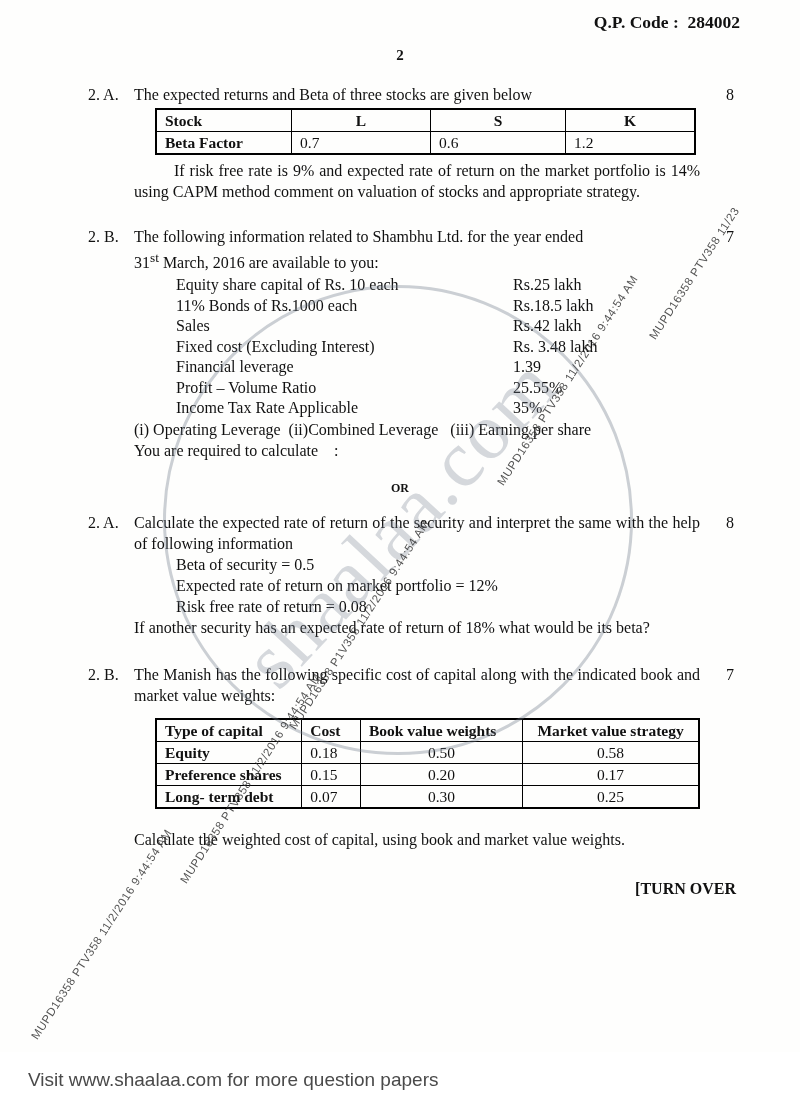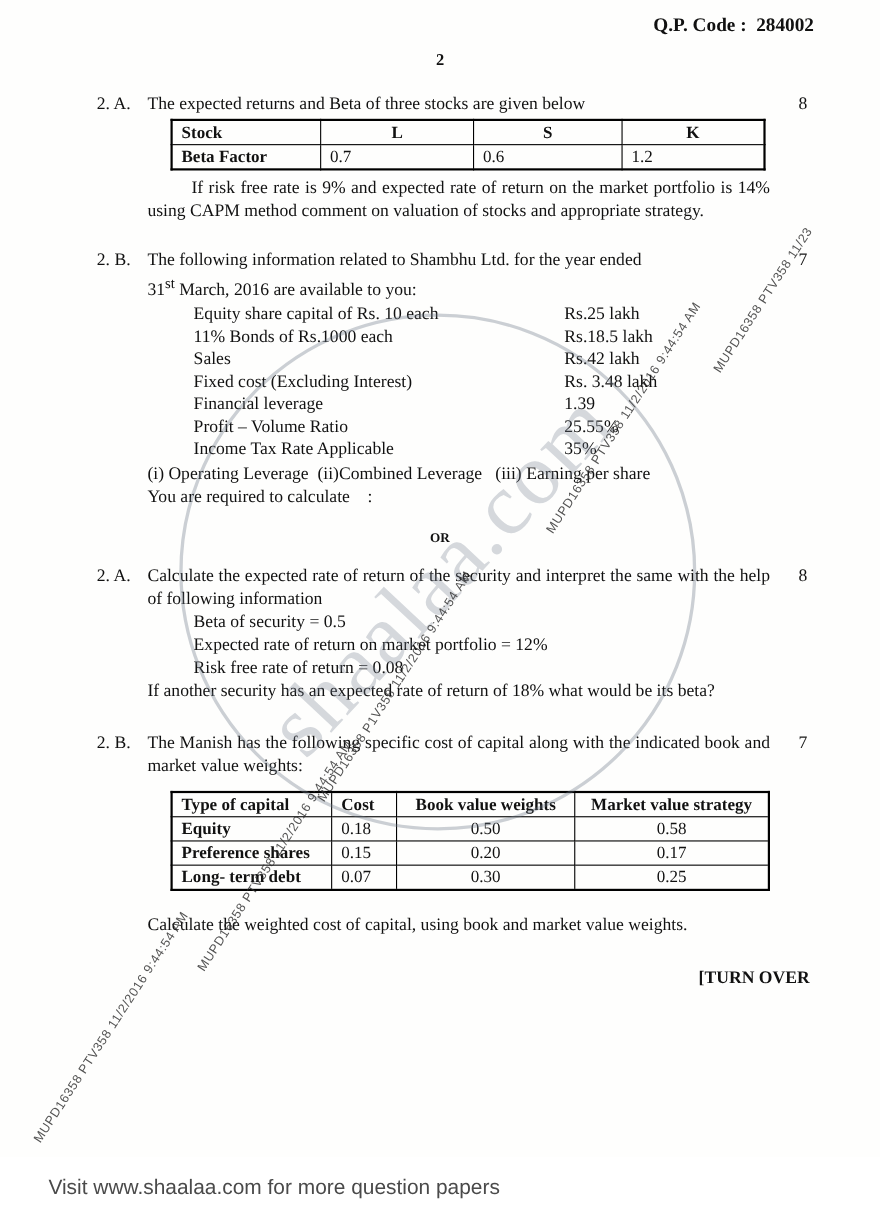--- a/index.html
+++ b/index.html
@@ -54,33 +54,33 @@
   
   table.t { border-collapse:collapse; border:2px solid #000;margin-left:21px; }
   .t th,.t td { border:1.5px solid #000; padding:1px 8px; font-size:15.5px; line-height:19px; }
   .t1 { margin:3px 0 5px 37px;border-radius:25px; }
   .t1 th { font-weight:bold; }
   .t1 .w1{ width:118px; text-align:left; } .t1 .w2{ width:122px; } .t1 .w3{ width:118px; } .t1 .w4{ width:112px; }
   .t1 th.ctr { text-align:center; }
   .t1 .rowhead { font-weight:bold; }
   .t2 { margin:12px 0 0 10px; }
   .t2 th { font-weight:bold; text-align:left; }
-  .t2 .v1{ width:130px; } .t2 .v2{ width:42px; } .t2 .v3{ width:148px; text-align:center; } .t2 .v4{ width:162px; text-align:center; }
+  .t2 .v1{ width:130px; } .t2 .v2{ width:42px; } .t2 .v3{ width:148px; text-align:left; } .t2 .v4{ width:162px; text-align:center; }
   .t2 .rowhead { font-weight:bold; }
   .t2 td.num { text-align:center; }
   .t2 td.numl { text-align:left; }
 
   
   .kv { margin-left:42px; display:grid; grid-template-columns:337px 1fr; margin-top:2px; }
   .kv span { line-height:20.5px; font-size:16px; }
   .or { text-align:center; font-weight:bold; font-size:12px; margin:20px 0 16px 0; }
   .sub { margin-left:42px; }
   .turnover { text-align:right; margin:30px 64px 0 0; font-weight:bold; font-size:16px; }
   .site-footer {
-    height:55px; display:flex; align-items:center; padding-left:44px;
+    height:55px; display:flex; align-items:center; padding-left:28px;
     font-family:"Liberation Sans","DejaVu Sans",sans-serif; font-size:19px; color:#4a4a4a;
   }
 </style>
 </head>
 <body>
 
 <div class="scan">
 
   <div class="wm wm-circle"></div>
   <div class="wm wm-brand">shaalaa.com</div>

